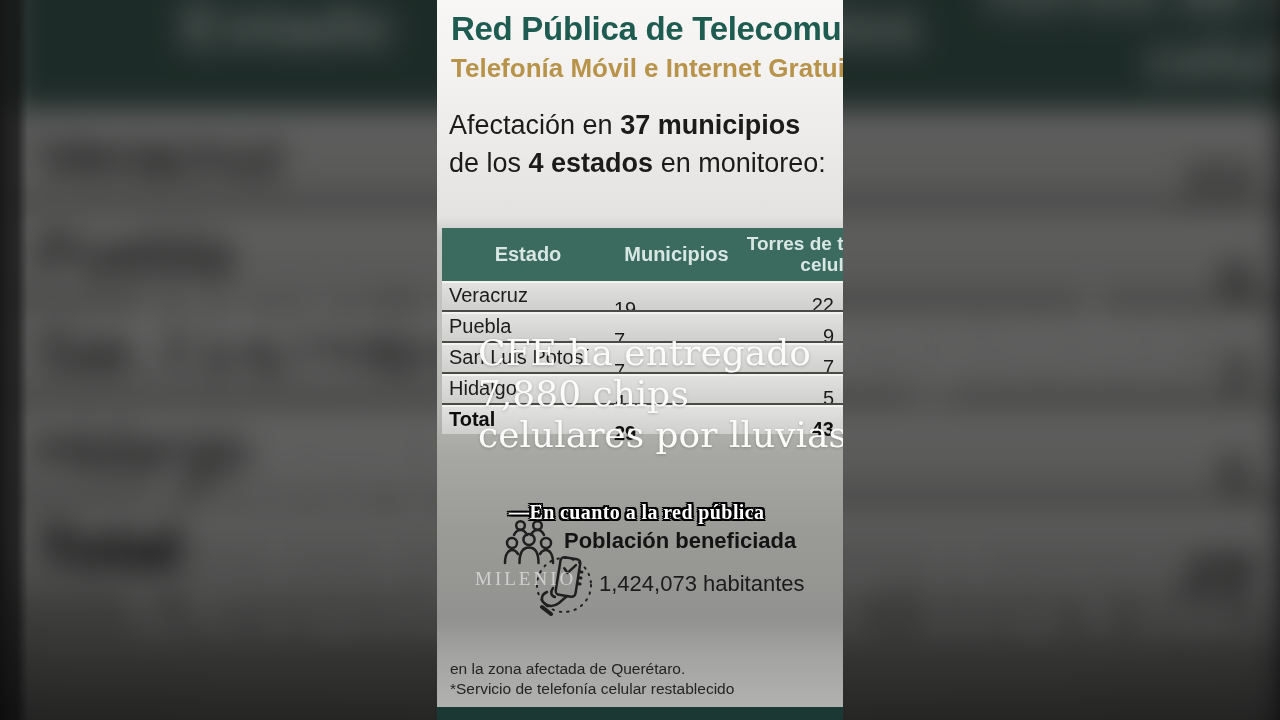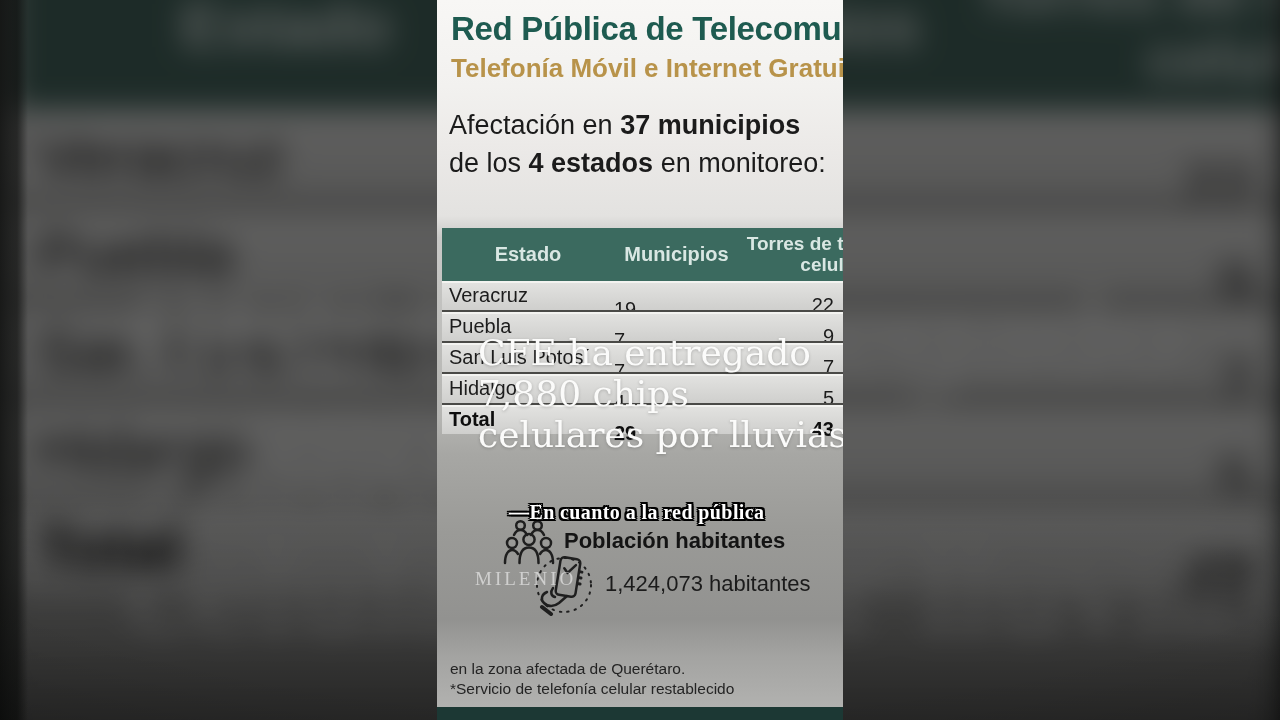--- a/index.html
+++ b/index.html
@@ -54,21 +54,21 @@
 
   .v-capsub{position:absolute;left:72px;top:501px;font-size:20px;font-weight:bold;color:#fff;
             z-index:3;letter-spacing:0.4px;white-space:nowrap;
             text-shadow:-2px -2px 0 #000,2px -2px 0 #000,-2px 2px 0 #000,2px 2px 0 #000,
                         -2px 0 0 #000,2px 0 0 #000,0 -2px 0 #000,0 2px 0 #000;font-family:Liberation Serif, serif;}
 
   .pop-icon{position:absolute;left:66px;top:517px;width:52px;height:50px;z-index:2;}
   .pop-label{position:absolute;left:127px;top:528px;font-size:22px;font-weight:bold;
              color:#141414;z-index:2;white-space:nowrap;}
   .phone-icon{position:absolute;left:96px;top:552px;width:62px;height:64px;z-index:2;}
-  .hab-value{position:absolute;left:168px;top:571px;font-size:22px;color:#1b1b1b;z-index:2;
+  .hab-value{position:absolute;left:162px;top:571px;font-size:22px;color:#1b1b1b;z-index:2;
              white-space:nowrap;}
   .wm-row{position:absolute;left:38px;top:568px;z-index:4;display:flex;gap:23px;
           font-family:"Liberation Serif",serif;font-size:19px;color:rgba(255,255,255,0.55);
           white-space:nowrap;}
   .wm-milenio{letter-spacing:3px;}
   .wm-gobierno{letter-spacing:1.5px;}
   .v-footnote{position:absolute;left:13px;top:659px;font-size:15.5px;line-height:19.5px;
               color:#242424;white-space:nowrap;}
   .v-bottombar{position:absolute;left:0;top:707px;width:406px;height:13px;background:#1c3834;}
 
@@ -185,21 +185,21 @@
           <circle cx="34.5" cy="8.5" r="4.3"></circle>
           <path d="M28 18 c1.5 -3.5 4 -5 6.5 -5 c2.5 0 5 1.5 6.5 5"></path>
           <circle cx="9" cy="26" r="5"></circle>
           <path d="M2 46 c0 -9 3.5 -13 7 -13 c2.5 0 4.5 1.5 6 4"></path>
           <circle cx="26" cy="22.5" r="5.6"></circle>
           <path d="M16.5 46 c0 -11 4 -15.5 9.5 -15.5 c5.5 0 9.5 4.5 9.5 15.5"></path>
           <circle cx="43" cy="26" r="5"></circle>
           <path d="M37 37 c1.5 -2.5 3.5 -4 6 -4 c3.5 0 7 4 7 13"></path>
         </g>
       </svg>
-      <div class="pop-label">Población habitantes</div>
+      <div class="pop-label">Población beneficiada</div>
 
       <svg class="phone-icon" viewBox="0 0 62 64">
         <g class="icon-stroke">
           <circle cx="31" cy="33" r="27" stroke-width="2" stroke-dasharray="1.5 6"></circle>
           <g transform="rotate(9 35 25)">
             <rect x="25" y="6" width="20" height="38" rx="4"></rect>
             <polyline points="30,17 34,21 41,12"></polyline>
             <path d="M46.5 18 h1.5 M46.5 24 h1.5 M46.5 30 h1.5" stroke-width="3"></path>
           </g>
           <path d="M14 40 c-5 2 -7 7 -3 11 c4 4 10 4 15 0 l8 -7"></path>

